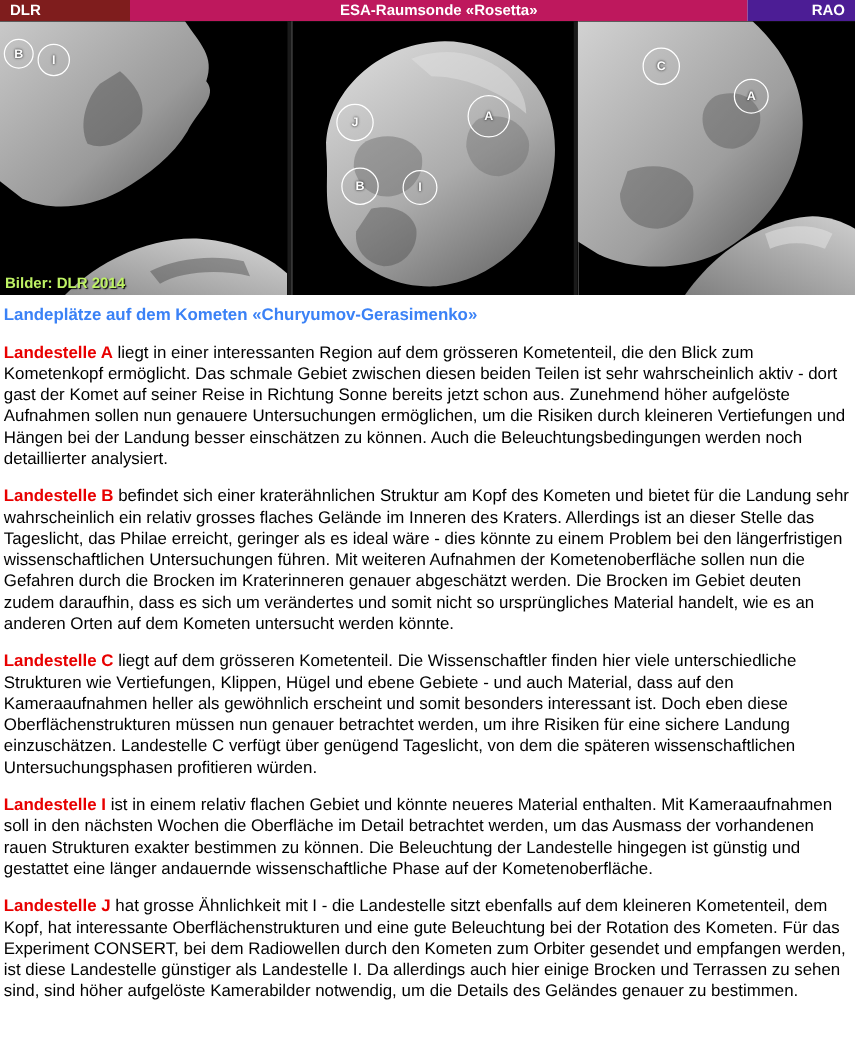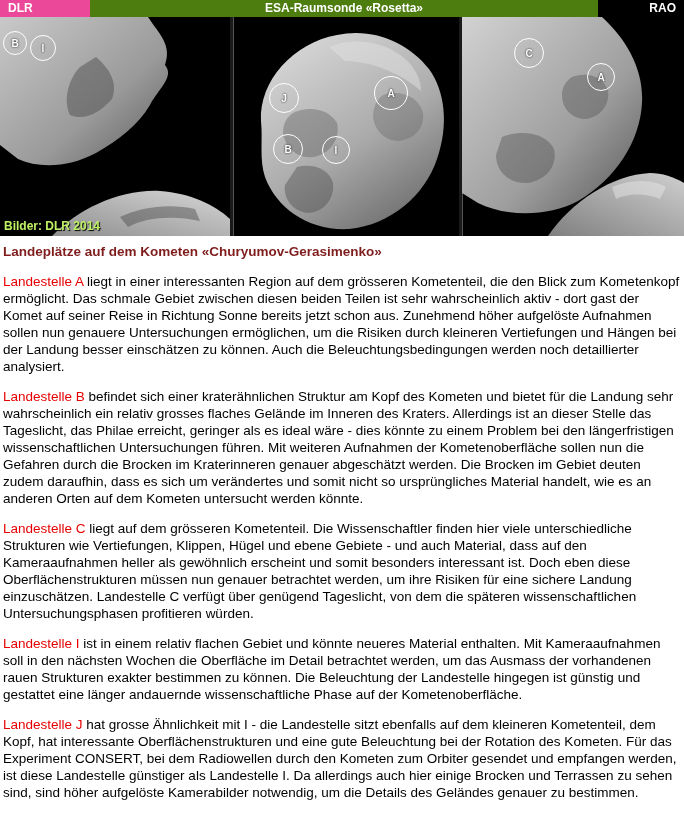--- a/index.html
+++ b/index.html
@@ -9,23 +9,23 @@
     font-family: "Liberation Sans", sans-serif;
   }
   .page { width: 684px; min-height: 832px; position: relative; }
 
   
   .topbar {
     display: flex; height: 17px; width: 100%;
     font-size: 12px; font-weight: bold; color: #ffffff;
     line-height: 17px;
   }
-  .topbar-left  { width: 90px;  background: #ec4899; padding-left: 8px; box-sizing: border-box; }
-  .topbar-mid   { flex: 1;      background: #4d7c0f; text-align: center; }
-  .topbar-right { width: 86px;  background: #000000; text-align: right; padding-right: 8px; box-sizing: border-box; }
+  .topbar-left  { width: 104px;  background: #7f1d1d; padding-left: 8px; box-sizing: border-box; }
+  .topbar-mid   { flex: 1;      background: #be185d; text-align: center; }
+  .topbar-right { width: 86px;  background: #4c1d95; text-align: right; padding-right: 8px; box-sizing: border-box; }
 
   
   .strip {
     display: flex; height: 219px; width: 100%;
     background: #000; position: relative;
   }
   .panel {
     position: relative; height: 219px; background: #000; overflow: hidden;
   }
   .panel + .panel { border-left: 3px solid #1a1a1a; box-shadow: inset 1px 0 0 #555; }
@@ -39,28 +39,28 @@
   }
   .strip-caption {
     position: absolute; left: 4px; bottom: 3px;
     color: #bef264; font-size: 12px; font-weight: bold;
     text-shadow: 1px 1px 1px #000;
   }
 
   
   .article { padding: 8px 4px 4px 3px; }
   .headline {
-    color: #7f1d1d; font-size: 13.5px; font-weight: bold;
+    color: #3b82f6; font-size: 13.5px; font-weight: bold;
     margin: 0 0 14px 0;
   }
   .para {
     font-size: 13.5px; line-height: 17px; color: #000;
     margin: 0 0 13px 0;
   }
-  .lead { color: #e80000; font-weight: normal; }
+  .lead { color: #e80000; font-weight: bold; }
   .credit {
     font-size: 11px; color: #222; margin: 4px 0 4px 0;
   }
 </style>
 </head>
 <body>
 
 <div class="page">
 
   <div class="topbar">

